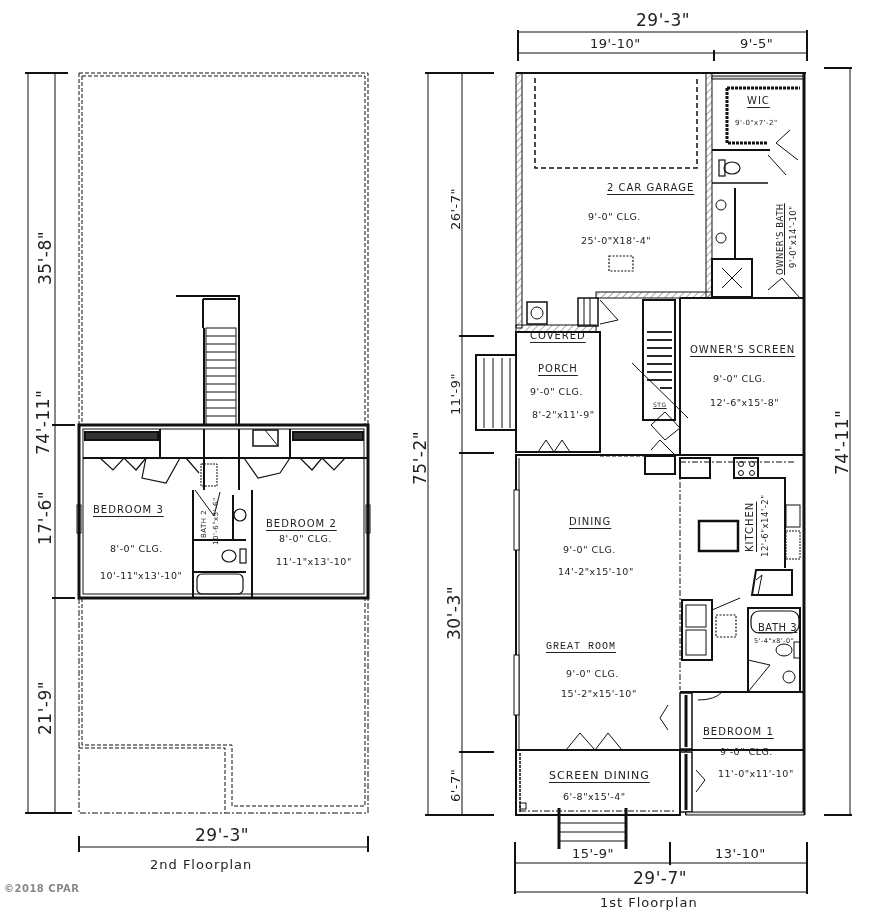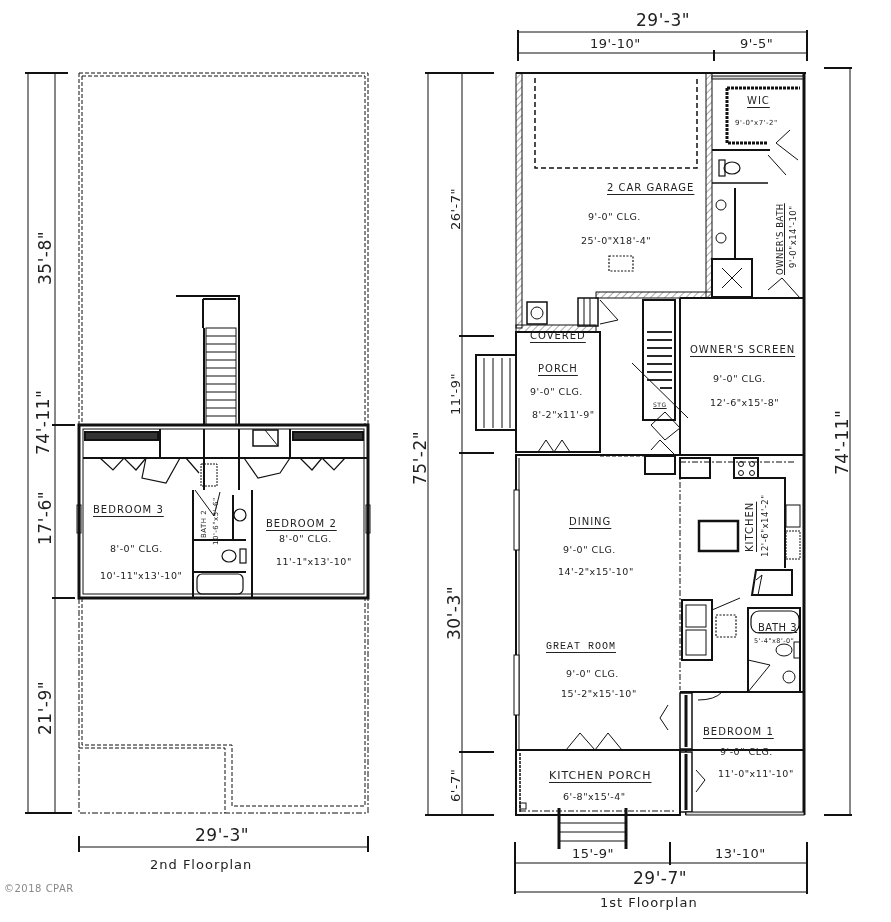--- a/index.html
+++ b/index.html
@@ -315,16 +315,16 @@
 <div class="lbl tiny" style="left:754px; top:637px; font-size:6.5px;">5'-4"x8'-0"</div>
 
 <div class="lbl room-name" style="left:546px; top:641px;font-family:Liberation Mono, monospace;">GREAT ROOM</div>
 <div class="lbl room-sub" style="left:566px; top:668px;">9'-0" CLG.</div>
 <div class="lbl room-sub" style="left:561px; top:688px;">15'-2"x15'-10"</div>
 
 <div class="lbl room-name" style="left:703px; top:726px;">BEDROOM 1</div>
 <div class="lbl room-sub" style="left:720px; top:746px;">9'-0" CLG.</div>
 <div class="lbl room-sub" style="left:718px; top:768px;">11'-0"x11'-10"</div>
 
-<div class="lbl room-name" style="left:549px; top:769px; font-size:11px;">KITCHEN PORCH</div>
+<div class="lbl room-name" style="left:549px; top:769px; font-size:11px;">SCREEN DINING</div>
 <div class="lbl room-sub" style="left:563px; top:791px;">6'-8"x15'-4"</div>
 
-<div class="lbl copy" style="left:4px; top:883px;">©2018 CPAR</div>
+<div class="lbl copy" style="left:4px; top:883px;font-weight:bold;">©2018 CPAR</div>
 
 </body></html>

